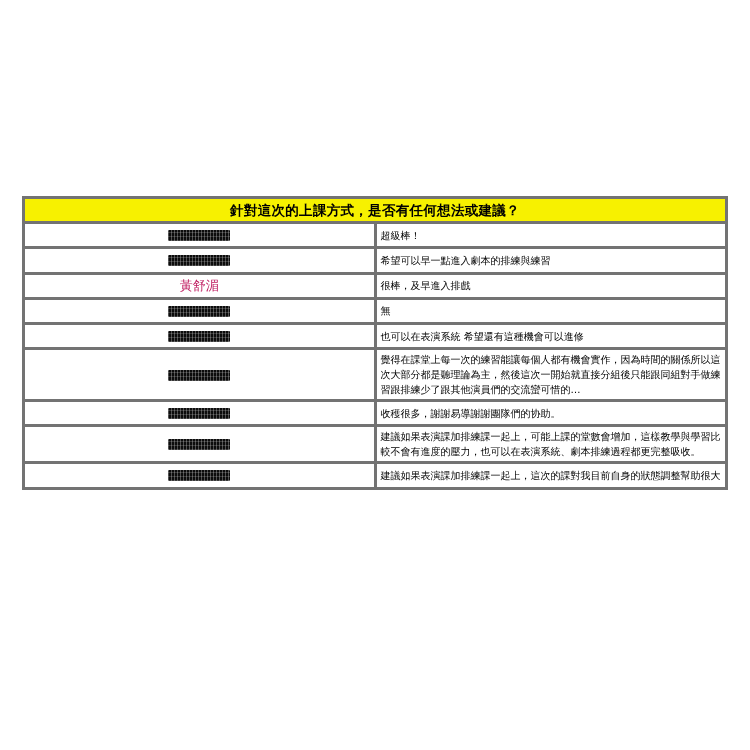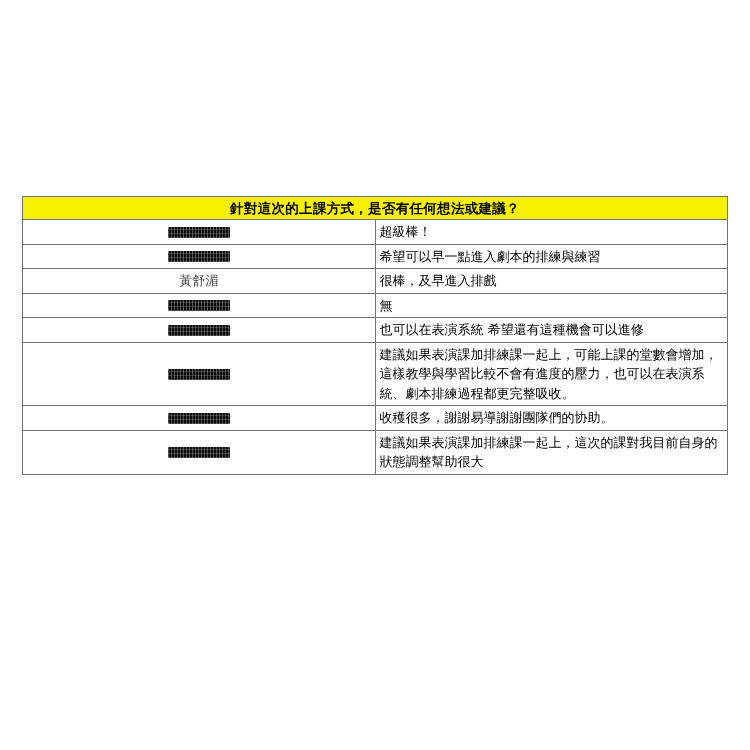--- a/index.html
+++ b/index.html
@@ -25,21 +25,21 @@
     left: 22px;
     top: 196px;
     width: 706px;
   }
   table.survey {
     border-collapse: collapse;
     width: 100%;
     table-layout: fixed;
   }
   table.survey td, table.survey th {
-    border: 1px solid #737373;
+    border: 3px solid #737373;
     vertical-align: middle;
     padding: 2px 4px;
   }
   th.header-cell {
     background: #f7f100;
     color: #000000;
     text-align: center;
     font-weight: bold;
     font-size: 13.5px;
     letter-spacing: 0.3px;
@@ -48,21 +48,21 @@
     line-height: 1.35;
   }
   td.name-cell {
     width: 78px;
     text-align: center;
     font-size: 13px;
     line-height: 1.4;
     padding: 3px 4px;
   }
   td.comment-cell {
-    font-size: 13px;
+    font-size: 10px;
     line-height: 1.5;
     text-align: left;
     padding: 3px 6px;
   }
   
   .redacted {
     display: inline-block;
     width: 62px;
     height: 11px;
     background:
@@ -76,21 +76,21 @@
         rgba(255,255,255,0.18) 1px,
         rgba(0,0,0,0) 1px,
         rgba(0,0,0,0) 4px),
       #0c0c0c;
     vertical-align: middle;
     border-radius: 1px;
   }
   .name-text {
     display: inline-block;
     font-size: 13px;
-    color: #404040;
+    color: #be185d;
   }
 </style>
 </head>
 <body>
 
 <div class="page">
   <div class="table-wrap">
     <table class="survey">
       <thead>
         <tr>
@@ -113,25 +113,29 @@
           <tr>
             <td class="name-cell"><span class="redacted"></span></td>
             <td class="comment-cell">無</td>
           </tr>
           <tr>
             <td class="name-cell"><span class="redacted"></span></td>
             <td class="comment-cell">也可以在表演系統 希望還有這種機會可以進修</td>
           </tr>
           <tr>
             <td class="name-cell"><span class="redacted"></span></td>
-            <td class="comment-cell">建議如果表演課加排練課一起上，可能上課的堂數會增加，這樣教學與學習比較不會有進度的壓力，也可以在表演系統、劇本排練過程都更完整吸收。</td>
+            <td class="comment-cell">覺得在課堂上每一次的練習能讓每個人都有機會實作，因為時間的關係所以這次大部分都是聽理論為主，然後這次一開始就直接分組後只能跟同組對手做練習跟排練少了跟其他演員們的交流蠻可惜的…</td>
           </tr>
           <tr>
             <td class="name-cell"><span class="redacted"></span></td>
             <td class="comment-cell">收穫很多，謝謝易導謝謝團隊們的协助。</td>
+          </tr>
+          <tr>
+            <td class="name-cell"><span class="redacted"></span></td>
+            <td class="comment-cell">建議如果表演課加排練課一起上，可能上課的堂數會增加，這樣教學與學習比較不會有進度的壓力，也可以在表演系統、劇本排練過程都更完整吸收。</td>
           </tr>
           <tr>
             <td class="name-cell"><span class="redacted"></span></td>
             <td class="comment-cell">建議如果表演課加排練課一起上，這次的課對我目前自身的狀態調整幫助很大</td>
           </tr>
         </tbody>
     </table>
   </div>
 </div>
 

